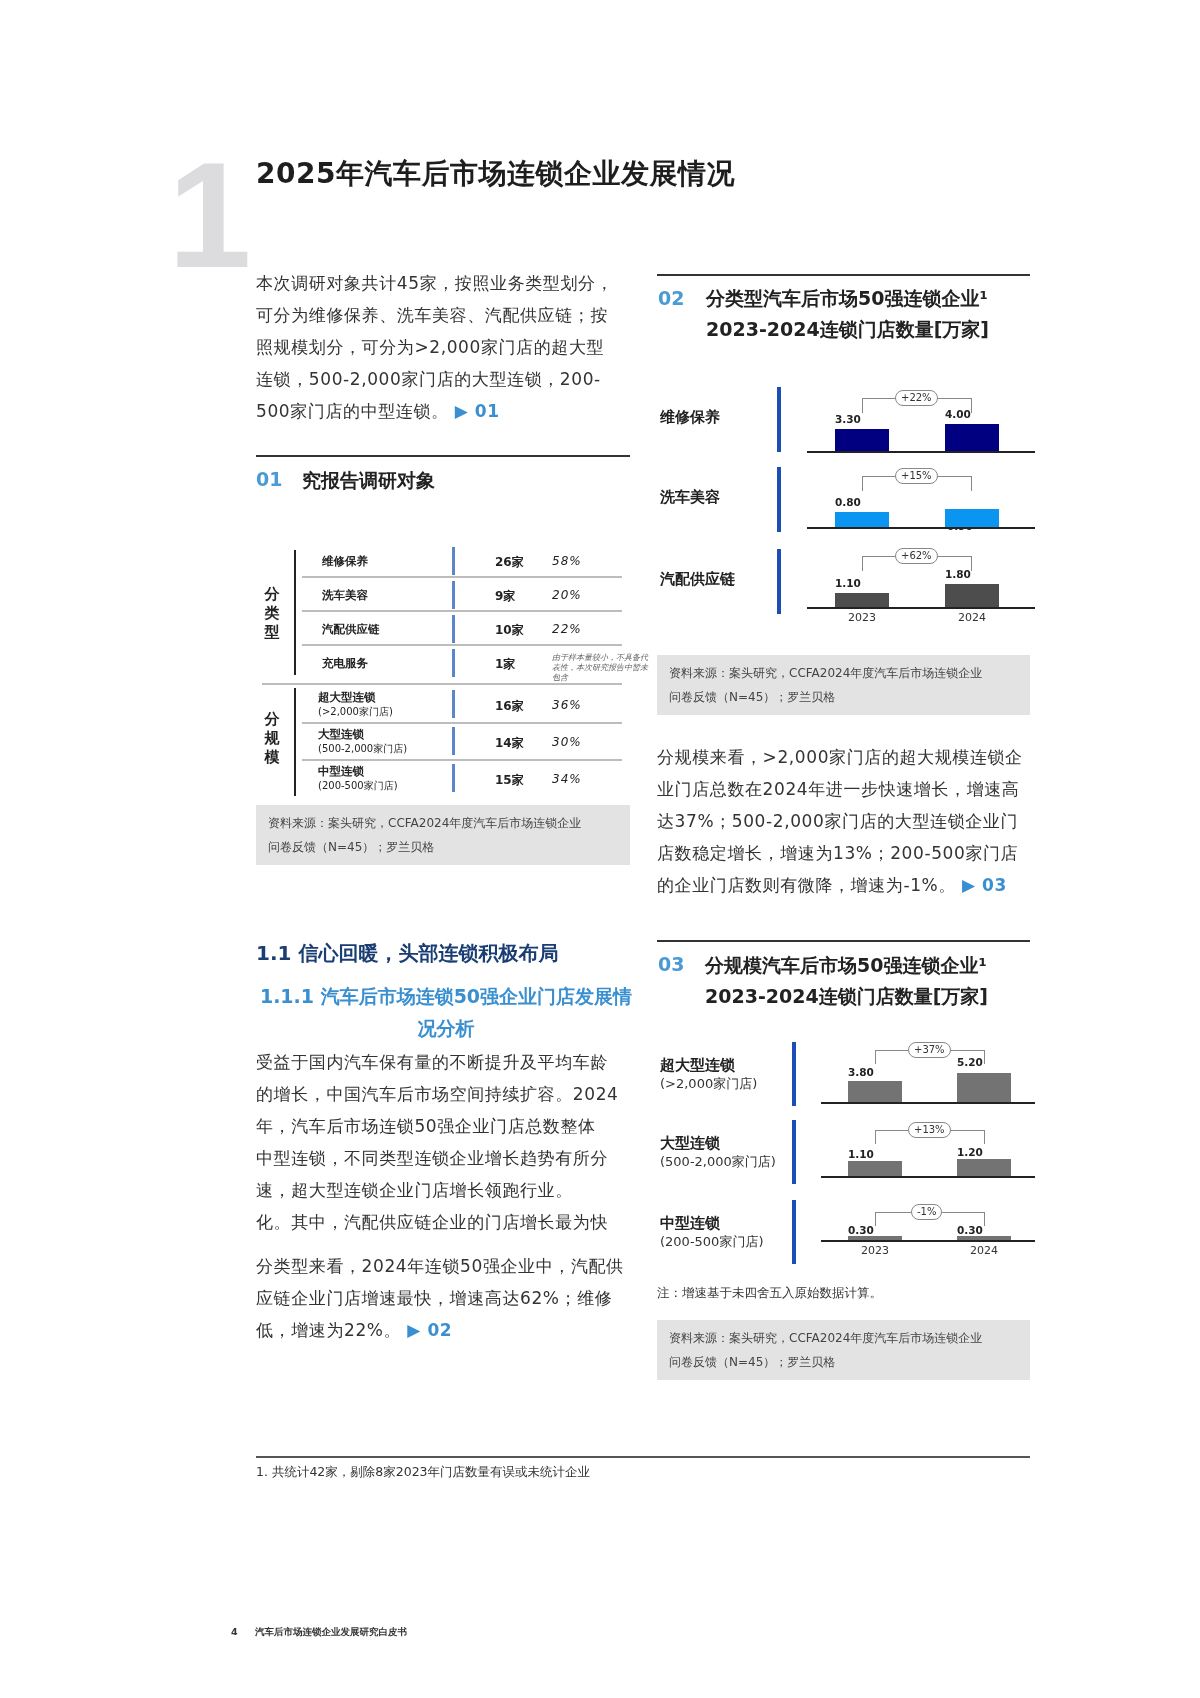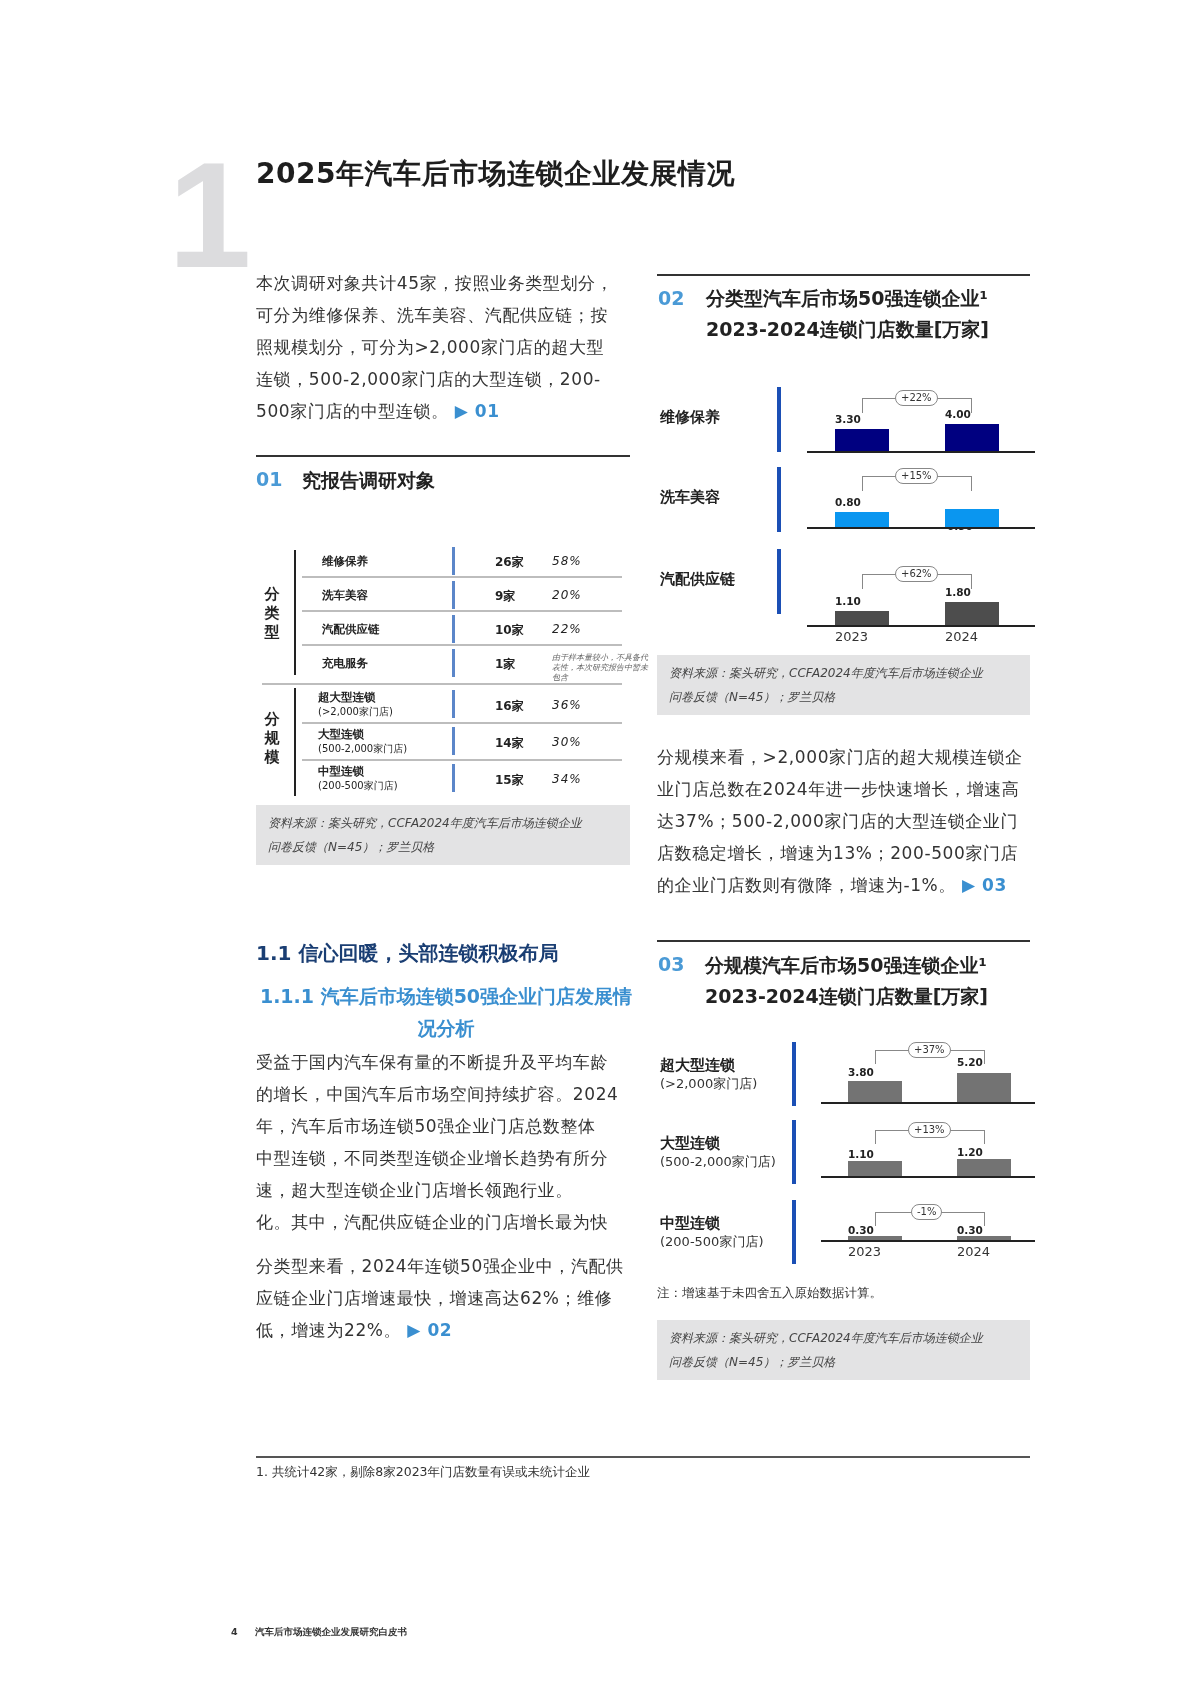--- a/index.html
+++ b/index.html
@@ -7,21 +7,21 @@
          font-family: "DejaVu Sans", "Liberation Sans", sans-serif; color: #2b2b2b; }
   .abs { position: absolute; }
   .big-num { left: 168px; top: 150px; font-family: "Liberation Sans", sans-serif; font-weight: bold;
              font-size: 150px; line-height: 130px; color: #dcdcde; }
   .page-title { left: 256px; top: 155px; font-size: 28px; font-weight: bold; color: #1e1e1e; letter-spacing: 0.5px; }
   .body-text { font-size: 17px; line-height: 32px; color: #333; letter-spacing: 0.6px; }
   .ref { color: #3a8fd0; font-weight: bold; }
   .rule { height: 2px; background: #333; }
   .sec-num { color: #4a9ad6; font-weight: bold; font-size: 19px; }
   .sec-title { font-weight: bold; font-size: 19px; line-height: 31px; color: #222; }
-  .source-box { background: #e3e3e4; font-size: 12px; line-height: 24px; color: #444; padding: 6px 12px; font-style: italic; }
+  .source-box { background: #e3e3e4; font-size: 12px; line-height: 24px; color: #444; padding: 6px 12px; }
   
   .group-label { font-weight: bold; font-size: 15px; line-height: 19px; width: 20px; text-align: center; color: #222; }
   .group-bar { width: 2px; background: #222; }
   .t-row { position: absolute; left: 0; width: 320px; height: 33px; border-bottom: 2px solid #bdbdbd; }
   .t-row.last { border-bottom: none; }
   .t-name { position: absolute; left: 20px; font-size: 11.5px; font-weight: bold; color: #222; }
   .t-sub { display: block; font-weight: normal; font-size: 10px; }
   .t-vbar { position: absolute; left: 150px; top: 2px; width: 3px; height: 28px; background: #5b86c9; }
   .t-count { position: absolute; left: 193px; font-size: 12px; font-weight: bold; color: #222; }
   .t-pct { position: absolute; left: 250px; font-size: 12px; font-style: italic; color: #222; letter-spacing: 1px; }
@@ -29,21 +29,21 @@
   
   .c-label { font-weight: bold; font-size: 15px; color: #222; }
   .c-sub { font-size: 13px; color: #333; font-weight: normal; }
   .c-vbar { width: 4px; background: #1b4fb5; }
   .c-axis { height: 2px; background: #222; }
   .c-bar { position: absolute; bottom: 2px; width: 54px; }
   .c-val { position: absolute; font-size: 10.5px; font-weight: bold; color: #222; width: 54px; text-align: left; }
   .c-bracket { position: absolute; border-top: 1.5px solid #888; border-left: 1.5px solid #888; border-right: 1.5px solid #888; }
   .c-pill { position: absolute; background: #fff; border: 1.5px solid #888; border-radius: 10px; font-size: 10px;
             padding: 0 5px; line-height: 14px; color: #333; }
-  .c-year { position: absolute; font-size: 13px; color: #333; width: 54px; text-align: left; }
+  .c-year { position: absolute; font-size: 11px; color: #333; width: 54px; text-align: center; }
   .h2 { font-size: 20px; font-weight: bold; color: #1a3e73; }
   .h3 { font-size: 19px; font-weight: bold; color: #3a8fd0; line-height: 32px; text-align: center; }
   .footnote { font-size: 12.5px; color: #333; }
   .footer { font-size: 9.5px; color: #333; font-weight: bold; }
 </style>
 </head>
 <body>
 
 <div class="abs big-num">1</div>
 <div class="abs page-title">2025年汽车后市场连锁企业发展情况</div>
@@ -170,21 +170,21 @@
     <div class="c-pill" style="left:88px; top:1px;">+15%</div>
     <div class="c-val" style="left:28px; top:29px;">0.80</div>
     <div class="c-val" style="left:140px; top:26px;margin-top:27px;">0.90</div>
     <div class="c-bar" style="left:28px; height:15px; background:#0a96f0;"></div>
     <div class="c-bar" style="left:138px; height:18px; background:#0a96f0;"></div>
     <div class="abs c-axis" style="left:0; bottom:0; width:228px;"></div>
   </div>
 
   <div class="abs c-label" style="left:0; top:185px;">汽配供应链</div>
   <div class="abs c-vbar" style="left:117px; top:164px; height:65px;"></div>
-  <div class="abs" style="left:147px; top:162px; width:228px; height:62px;margin-top:18px;">
+  <div class="abs" style="left:147px; top:162px; width:228px; height:62px;">
     <div class="c-bracket" style="left:55px; top:9px; width:110px; height:15px;"></div>
     <div class="c-pill" style="left:88px; top:1px;">+62%</div>
     <div class="c-val" style="left:28px; top:30px;">1.10</div>
     <div class="c-val" style="left:138px; top:21px;">1.80</div>
     <div class="c-bar" style="left:28px; height:14px; background:#4d4d4d;"></div>
     <div class="c-bar" style="left:138px; height:23px; background:#4d4d4d;"></div>
     <div class="abs c-axis" style="left:0; bottom:0; width:228px;"></div>
     <div class="c-year" style="left:28px; top:64px;">2023</div>
     <div class="c-year" style="left:138px; top:64px;">2024</div>
   </div>

